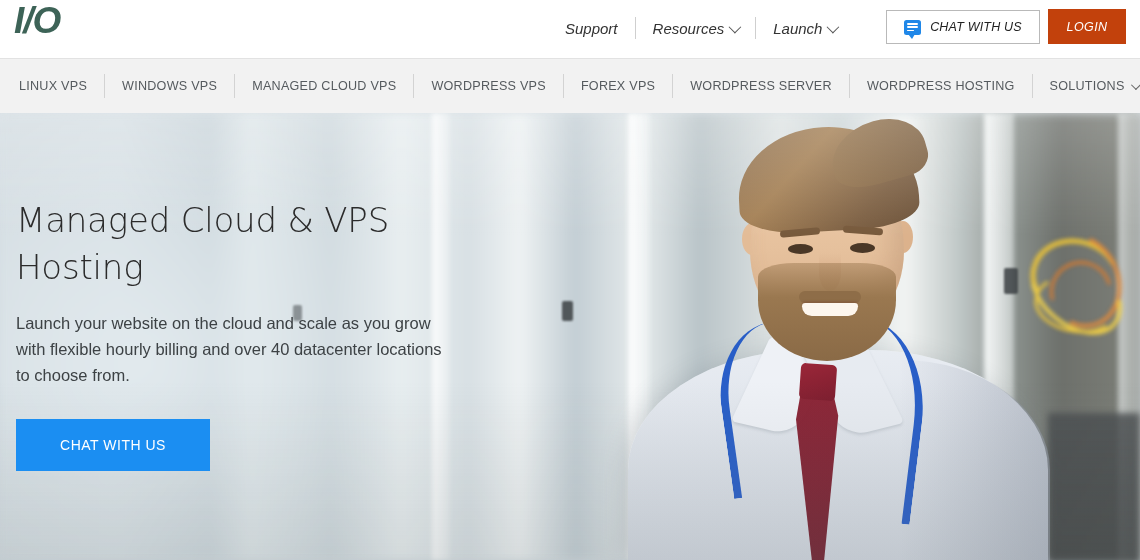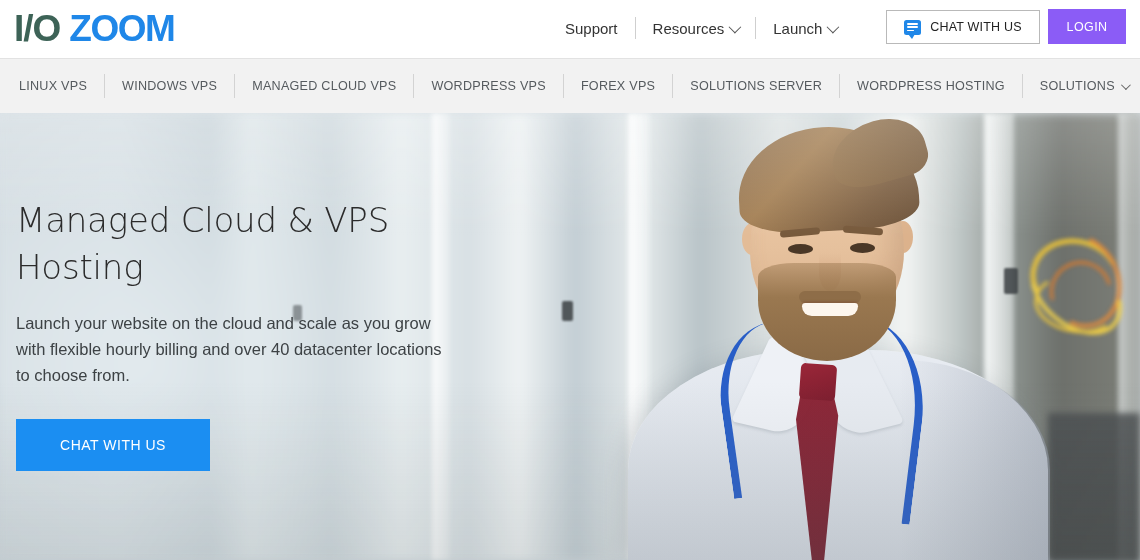--- a/index.html
+++ b/index.html
@@ -9,21 +9,21 @@
     font-family:"Liberation Sans", sans-serif;
     background:#ffffff;
   }
 
   
   .top-header{
     position:relative;
     height:58px;
     background:#ffffff;
     display:flex;
-    align-items:center;
+    font-style:italic;
   }
   .logo{
     display:flex;
     align-items:baseline;
     margin-left:14px;
     user-select:none;
   }
   .logo-io{
     font-size:37px;
     font-weight:bold;
@@ -114,21 +114,21 @@
     border-radius:1px;
   }
   .bubble-icon i:nth-child(1){ top:3.5px; width:11px; }
   .bubble-icon i:nth-child(2){ top:6.8px; width:11px; }
   .bubble-icon i:nth-child(3){ top:10.1px; width:7px; }
 
   .login-btn{
     position:absolute;
     left:1048px; top:9px;
     width:78px; height:35px;
-    background:#8b5cf6;
+    background:#c2410c;
     color:#ffffff;
     font-size:12.5px;
     letter-spacing:.4px;
     display:flex; align-items:center; justify-content:center;
     cursor:pointer;
   }
 
   
   .sub-nav{
     position:relative;
@@ -464,21 +464,20 @@
     cursor:pointer;
   }
 </style>
 </head>
 <body>
 
 <div class="top-header">
 
   <div class="logo">
     <span class="logo-io">I/O</span>
-    <span class="logo-zoom">ZOOM</span>
   </div>
 
   <nav class="top-nav">
     <div class="top-nav-item">
       <span>Support</span>
     </div>
     <div class="top-nav-sep"></div>
     <div class="top-nav-item">
       <span>Resources</span>
       <span class="caret"></span>
@@ -518,21 +517,21 @@
     <div class="sub-sep"></div>
     <div class="sub-item">
       <span>WORDPRESS VPS</span>
     </div>
     <div class="sub-sep"></div>
     <div class="sub-item">
       <span>FOREX VPS</span>
     </div>
     <div class="sub-sep"></div>
     <div class="sub-item">
-      <span>SOLUTIONS SERVER</span>
+      <span>WORDPRESS SERVER</span>
     </div>
     <div class="sub-sep"></div>
     <div class="sub-item">
       <span>WORDPRESS HOSTING</span>
     </div>
     <div class="sub-sep"></div>
     <div class="sub-item">
       <span>SOLUTIONS</span>
       <span class="caret-sm"></span>
     </div>

